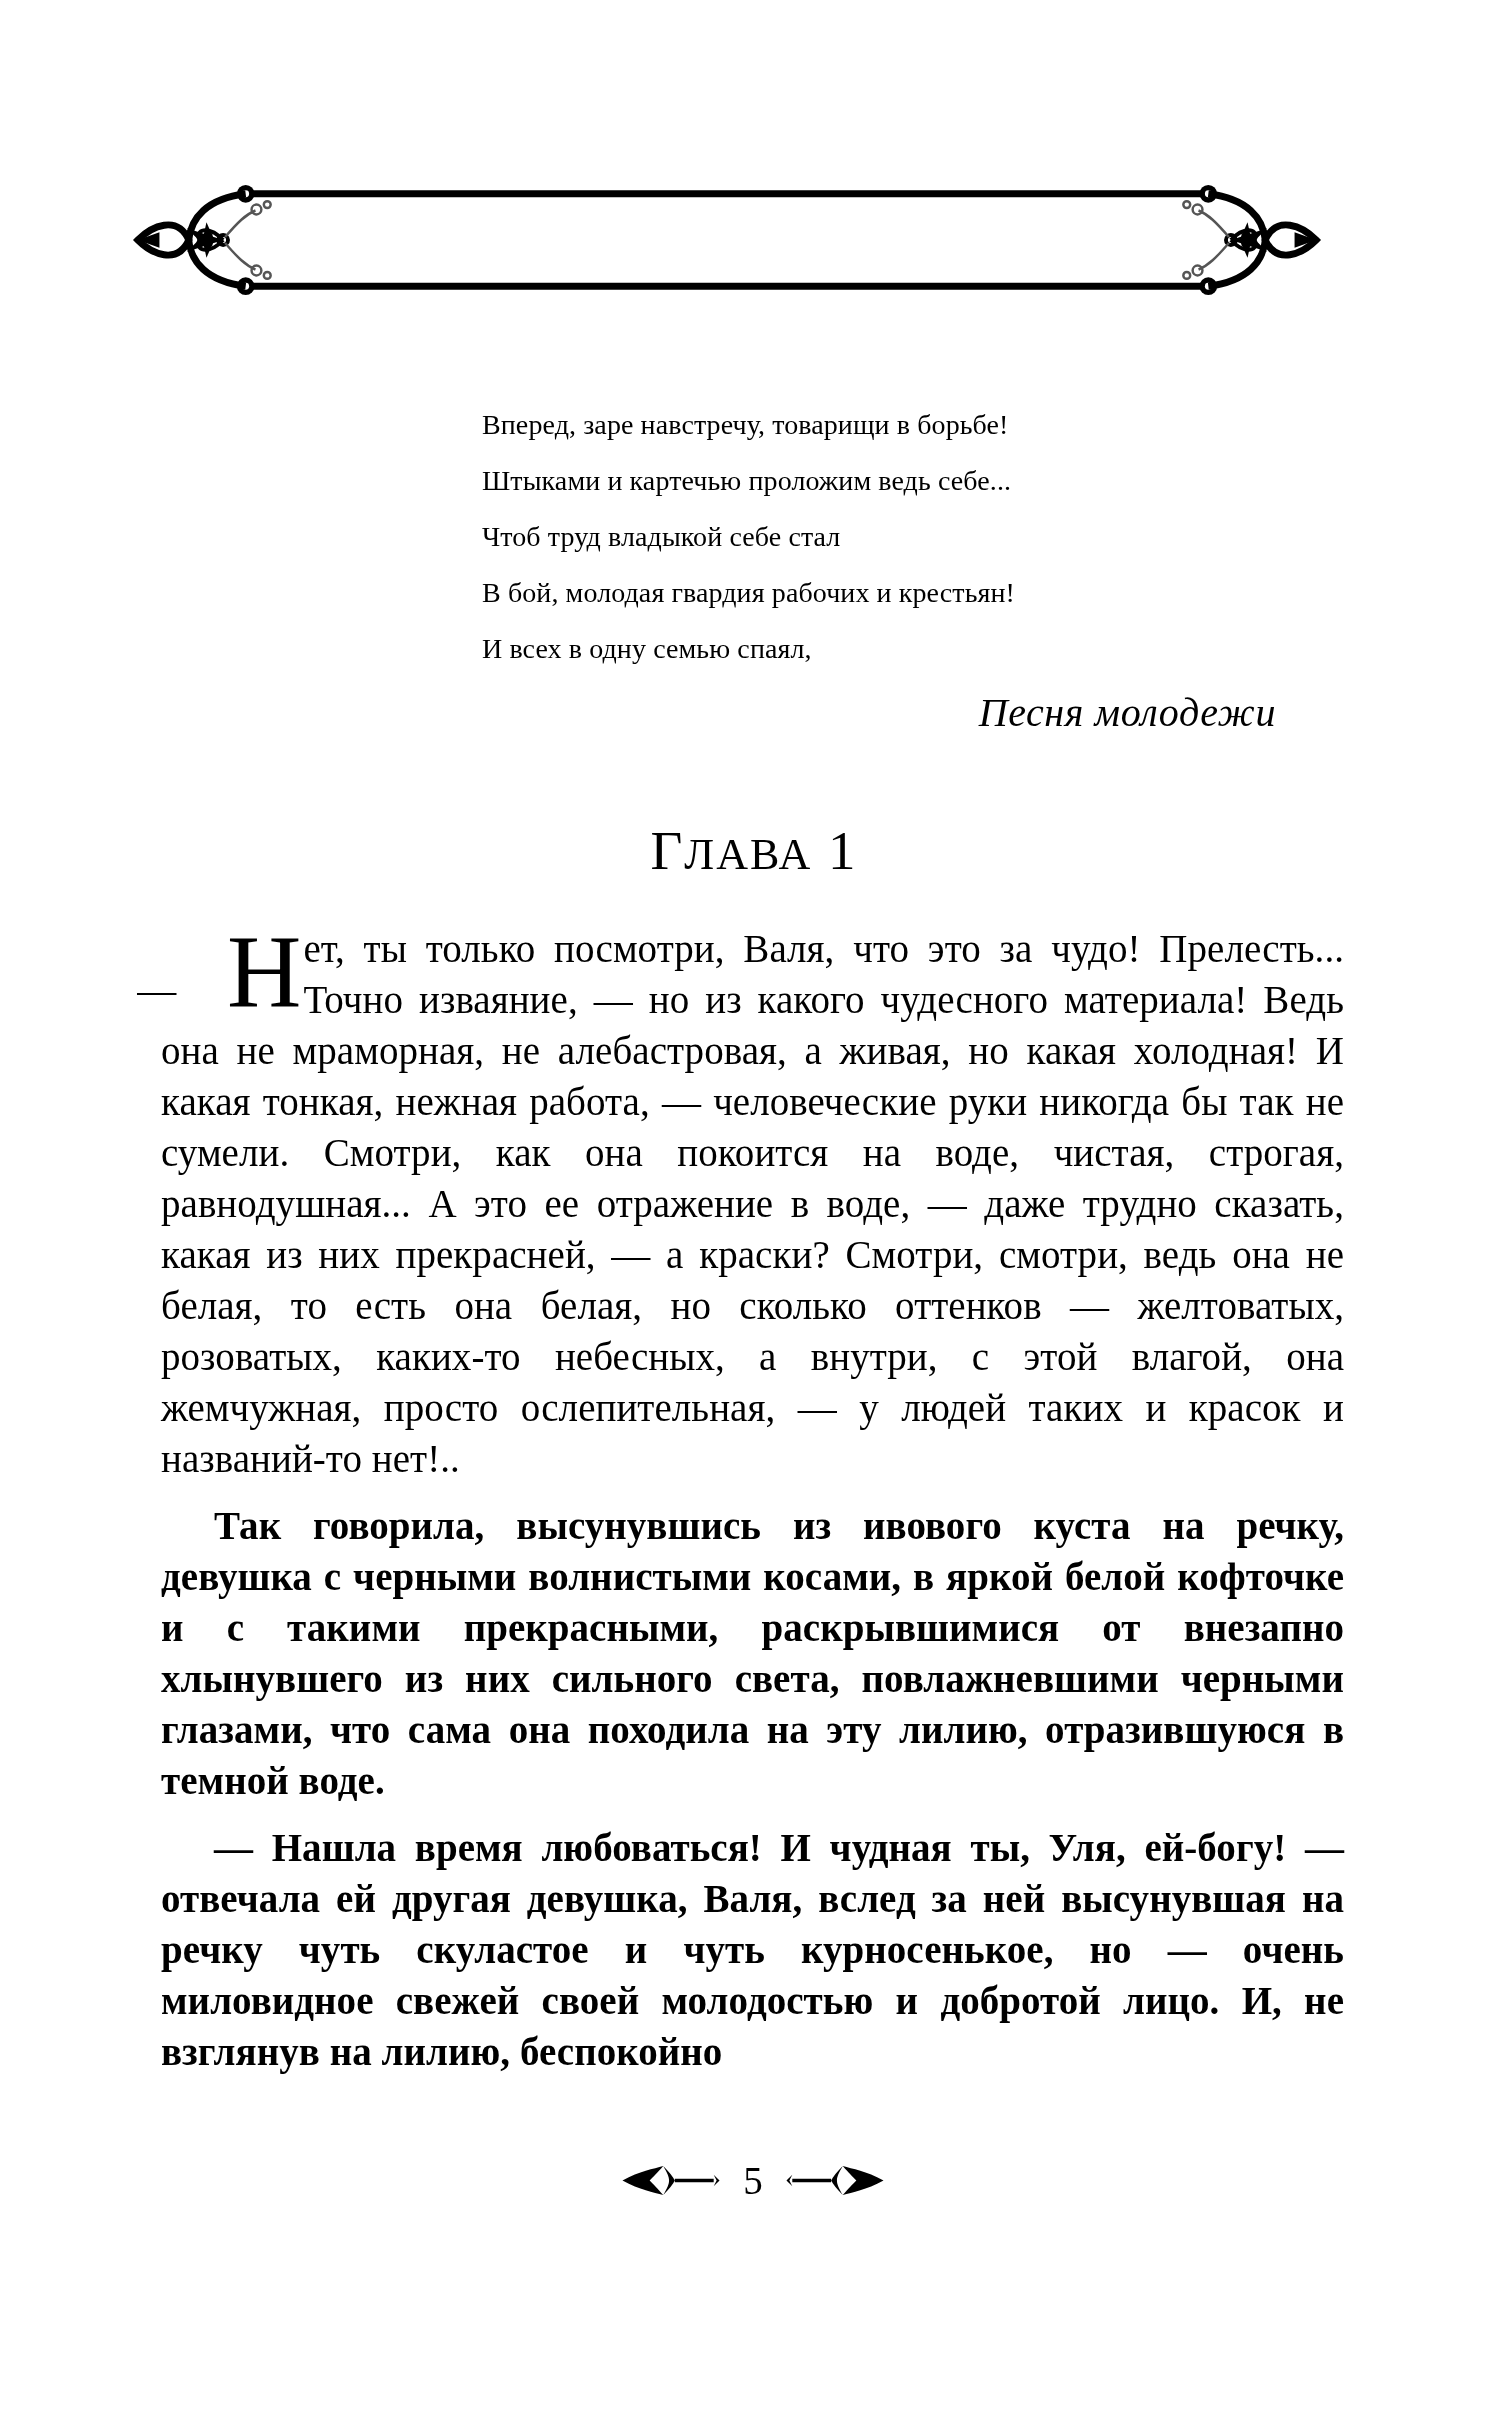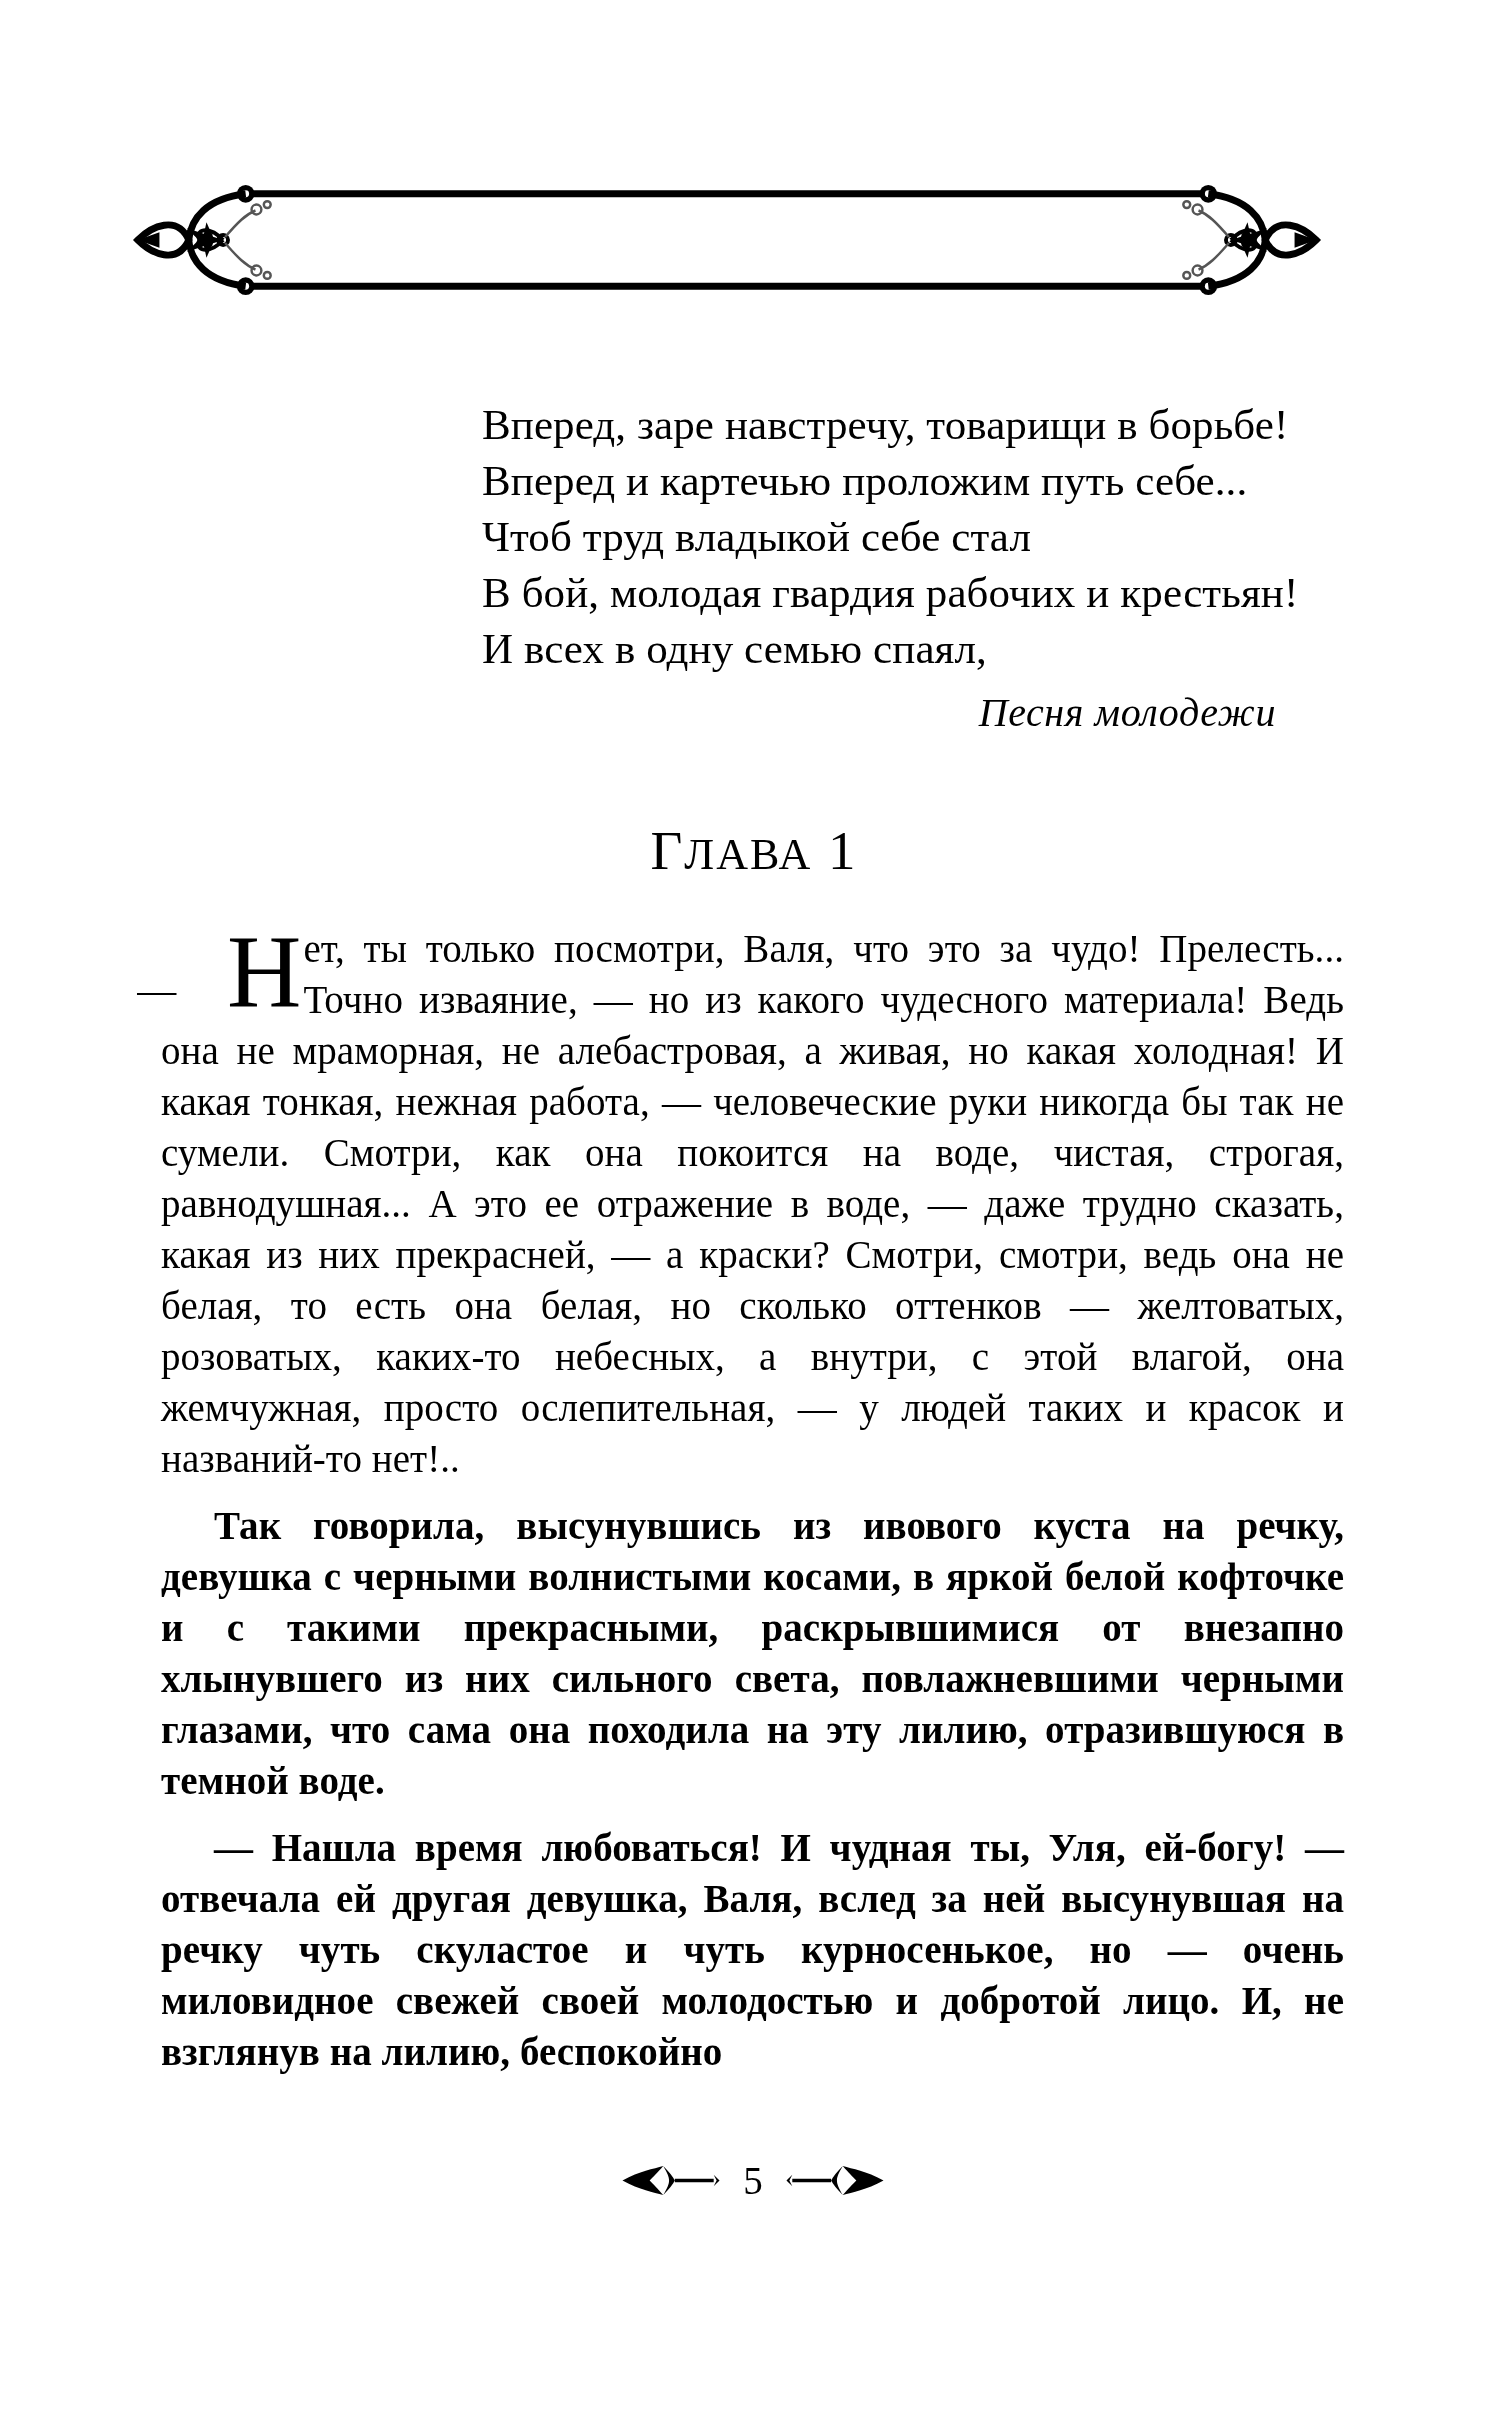--- a/index.html
+++ b/index.html
@@ -32,21 +32,21 @@
   }
 
   
   .epigraph {
     position: absolute;
     left: 482px;
     top: 397px;
     width: 843px;
   }
   .epigraph-line {
-    font-size: 43px;
+    font-size: 28px;
     line-height: 56px;
     white-space: nowrap;
     letter-spacing: 0.1px;
   }
   .epigraph-source {
     position: absolute;
     left: 482px;
     top: 689px;
     width: 794px;
     text-align: right;
@@ -190,21 +190,21 @@
         <circle cx="140" cy="24" r="3.5" fill="none" stroke="#555" stroke-width="2.5"></circle>
         <path d="M97 63 C 110 78, 118 86, 128 90" fill="none" stroke="#555" stroke-width="2.5"></path>
         <circle cx="129" cy="91" r="5" fill="none" stroke="#555" stroke-width="2.5"></circle>
         <circle cx="140" cy="96" r="3.5" fill="none" stroke="#555" stroke-width="2.5"></circle>
       </g>
     </svg>
   </div>
 
   <div class="epigraph">
     <div class="epigraph-line">Вперед, заре навстречу, товарищи в борьбе!</div>
-    <div class="epigraph-line">Вперед и картечью проложим путь себе...</div>
+    <div class="epigraph-line">Штыками и картечью проложим ведь себе...</div>
     <div class="epigraph-line">Чтоб труд владыкой себе стал</div>
     <div class="epigraph-line">В бой, молодая гвардия рабочих и крестьян!</div>
     <div class="epigraph-line">И всех в одну семью спаял,</div>
   </div>
   <div class="epigraph-source">Песня молодежи</div>
 
   <div class="chapter-heading">
     <span class="ch-word"><span class="big">Г</span><span>ЛАВА</span></span><span class="ch-num">1</span>
   </div>
 

